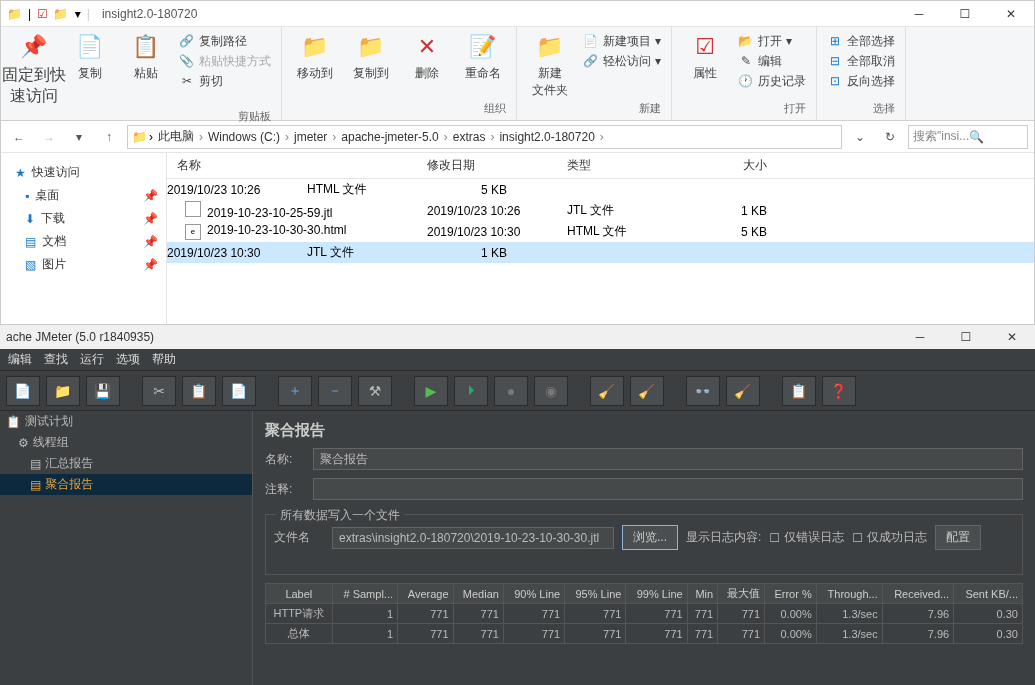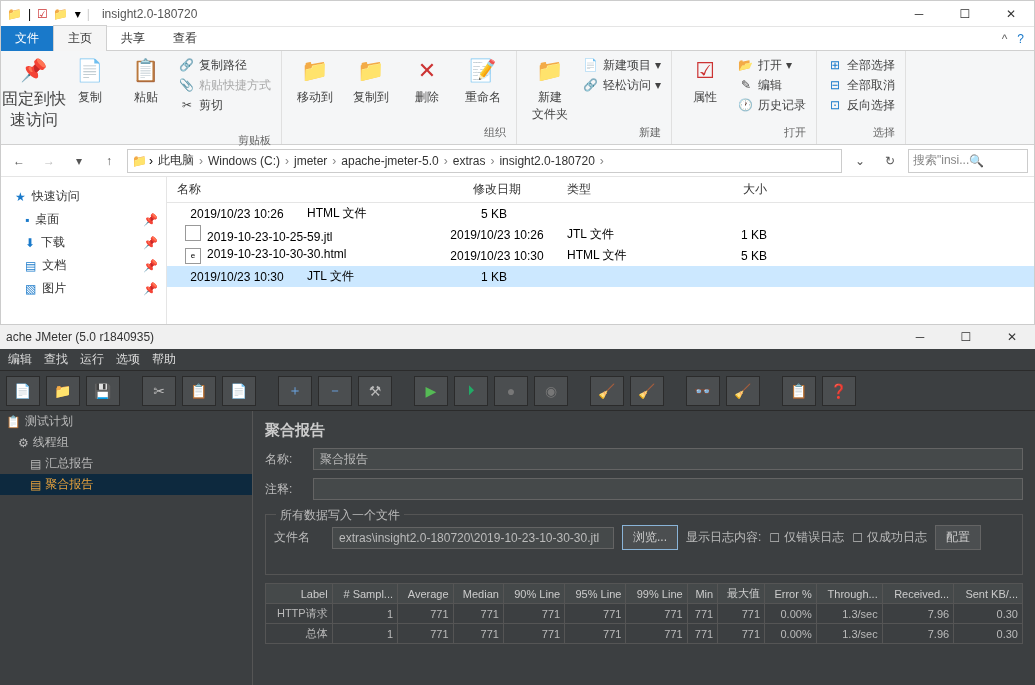--- a/index.html
+++ b/index.html
@@ -38,21 +38,21 @@
 
 .body { flex: 1; display: flex; overflow: hidden; }
 .sidebar { width: 166px; border-right: 1px solid #e5e5e5; padding: 8px 0; }
 .sb-item { display: flex; align-items: center; gap: 6px; padding: 3px 8px 3px 24px; color: #333; position: relative; }
 .sb-item.hdr { padding-left: 14px; }
 .sb-item .pin { position: absolute; right: 8px; color: #888; }
 
 .filelist { flex: 1; }
 .fl-header { display: flex; border-bottom: 1px solid #e5e5e5; height: 26px; align-items: center; color: #333; }
 .col-name { width: 260px; padding-left: 10px; }
-.col-date { width: 140px; text-align: center; }
+.col-date { width: 140px; }
 .col-type { width: 120px; }
 .col-size { width: 80px; text-align: right; }
 .fl-row { display: flex; height: 21px; align-items: center; }
 .fl-row.sel { background: #cce8ff; }
 .file-ico { width: 16px; height: 16px; margin-left: 8px; margin-right: 6px; display: inline-flex; align-items: center; justify-content: center; border: 1px solid #999; font-size: 8px; background: #fff; }
 
 
 .jmeter { position: relative; height: 360px; background: #3c3f41; color: #bbb; display: flex; flex-direction: column; }
 .jm-title { height: 24px; background: #f0f0f0; display: flex; align-items: center; padding-left: 6px; color: #333; }
 .jm-title .titlebar-ctrls .tb-btn { color: #333; }
@@ -74,21 +74,21 @@
 .jm-row label { width: 40px; }
 .jm-input { background: #45494a; border: 1px solid #646464; padding: 3px 6px; color: #bbb; flex: 1; }
 .jm-fieldset { border: 1px solid #555; padding: 10px 8px 24px; position: relative; margin-top: 6px; }
 .jm-fieldset .legend { position: absolute; top: -8px; left: 10px; background: #3c3f41; padding: 0 4px; }
 .jm-btn { background: #4b4e50; border: 1px solid #646464; padding: 3px 10px; color: #ccc; }
 .jm-chk { display: flex; align-items: center; gap: 4px; }
 
 .jm-table { width: 100%; border-collapse: collapse; }
 .jm-table th, .jm-table td { border: 1px solid #555; padding: 2px 4px; text-align: right; font-size: 11px; }
 .jm-table th { background: #45494a; color: #ccc; font-weight: normal; white-space: nowrap; }
-.jm-table td:first-child, .jm-table th:first-child { text-align: right; }
+.jm-table td:first-child, .jm-table th:first-child { text-align: center; }
 
 .folder-ico { color: #f0c758; }
 </style>
 </head>
 <body>
 
 <div class="explorer">
   <div class="titlebar">
     <div class="titlebar-left">
       <span class="folder-ico">📁</span>
@@ -99,30 +99,20 @@
       <span style="color:#ccc">|</span>
       <span class="titlebar-title">insight2.0-180720</span>
     </div>
     <div class="titlebar-ctrls">
       <div class="tb-btn">─</div>
       <div class="tb-btn">☐</div>
       <div class="tb-btn close">✕</div>
     </div>
   </div>
 
-  <div class="tabs">
-    <div class="tab file">文件</div>
-    <div class="tab active">主页</div>
-    <div class="tab">共享</div>
-    <div class="tab">查看</div>
-    <div class="tabs-right">
-      <span>^</span>
-      <span style="color:#1979ca">?</span>
-    </div>
-  </div>
 
   <div class="ribbon">
     <div class="rgrp">
       <div class="rgrp-body">
         <div class="rbtn-big">
             <div class="ico">📌</div>
             <span style="white-space:pre;text-align:center;font-size:16px">固定到快
 速访问</span>
           </div>
         <div class="rbtn-big">

